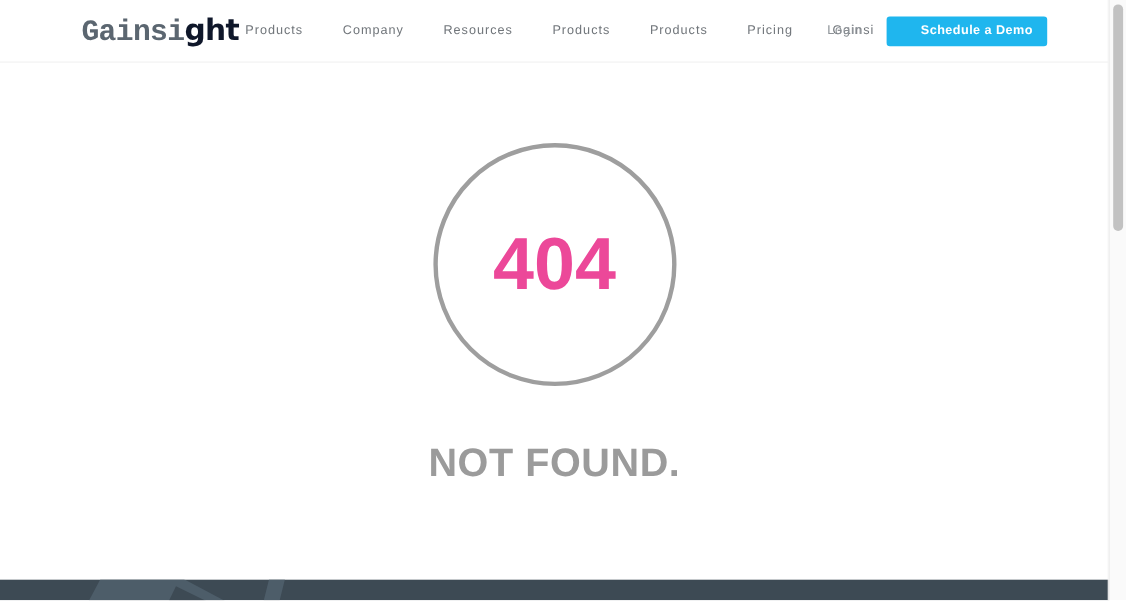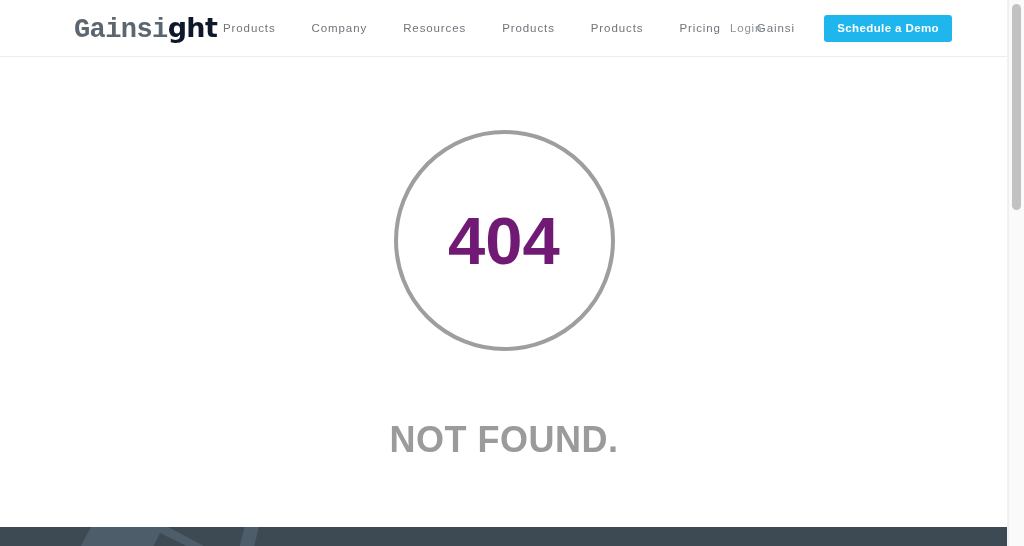--- a/index.html
+++ b/index.html
@@ -103,28 +103,27 @@
     letter-spacing: 0.8px;
     cursor: pointer;
     white-space: nowrap;
   }
   .demo-button {
     background: #1fb6ee;
     color: #ffffff;
     font-size: 11.5px;
     font-weight: 700;
     letter-spacing: 0.4px;
-    padding: 8px 13px 8px 13px;
+    padding: 8px 13px 8px 31px;
     border-radius: 3px;
     border: none;
     cursor: pointer;
     white-space: nowrap;
     font-family: "Liberation Sans", sans-serif;
     line-height: 11px;
-    margin-left: 40px;
   }
 
   
   .content {
     position: absolute;
     left: 0;
     top: 57px;
     width: 1008px;
     height: 470px;
     background: #ffffff;
@@ -146,28 +145,28 @@
     border-radius: 50%;
     display: flex;
     align-items: center;
     justify-content: center;
     box-sizing: border-box;
   }
   .error-code {
     font-family: "Liberation Sans", sans-serif;
     font-size: 67px;
     font-weight: 700;
-    color: #701a75;
+    color: #ec4899;
     letter-spacing: 0px;
     line-height: 67px;
     user-select: none;
   }
 
   .error-text {
-    margin-top: 69px;
+    margin-top: 50px;
     font-family: "Liberation Sans", sans-serif;
     font-size: 36px;
     font-weight: 700;
     color: #9b9b9b;
     letter-spacing: 0.5px;
     line-height: 40px;
     user-select: none;
   }
 
   

